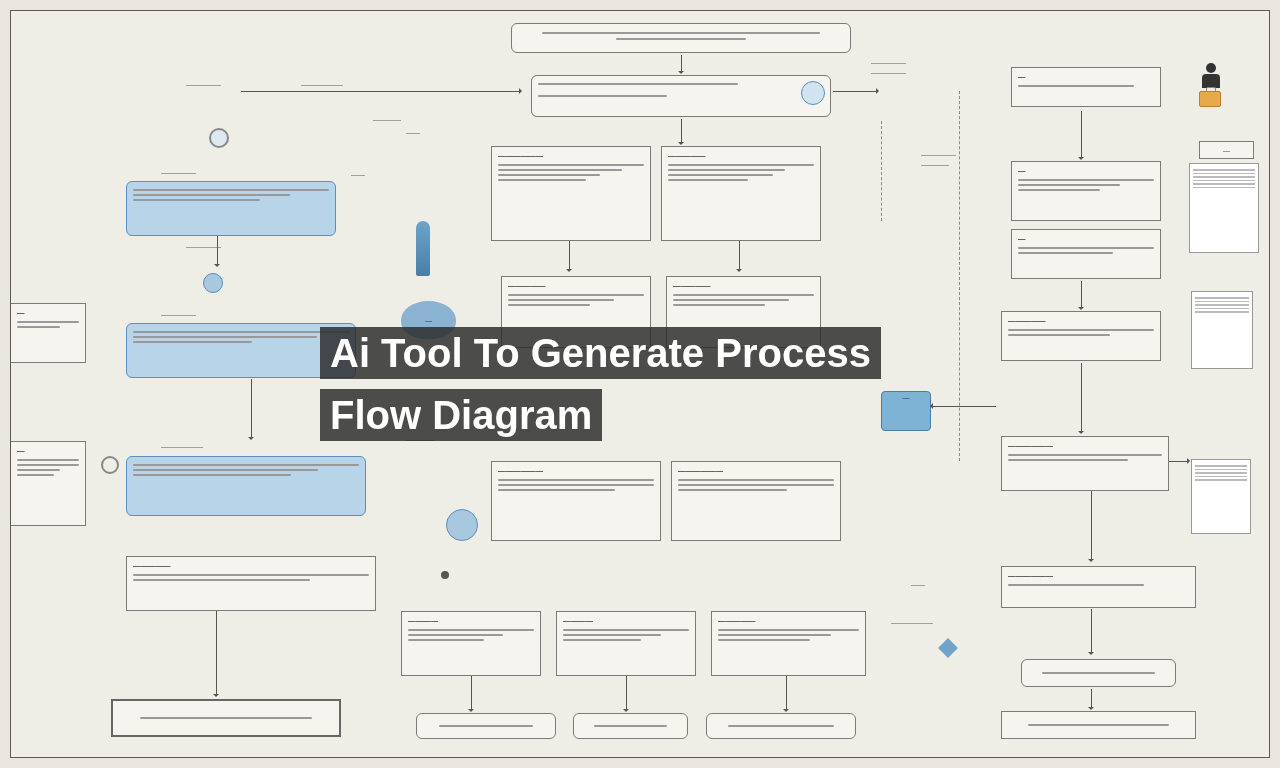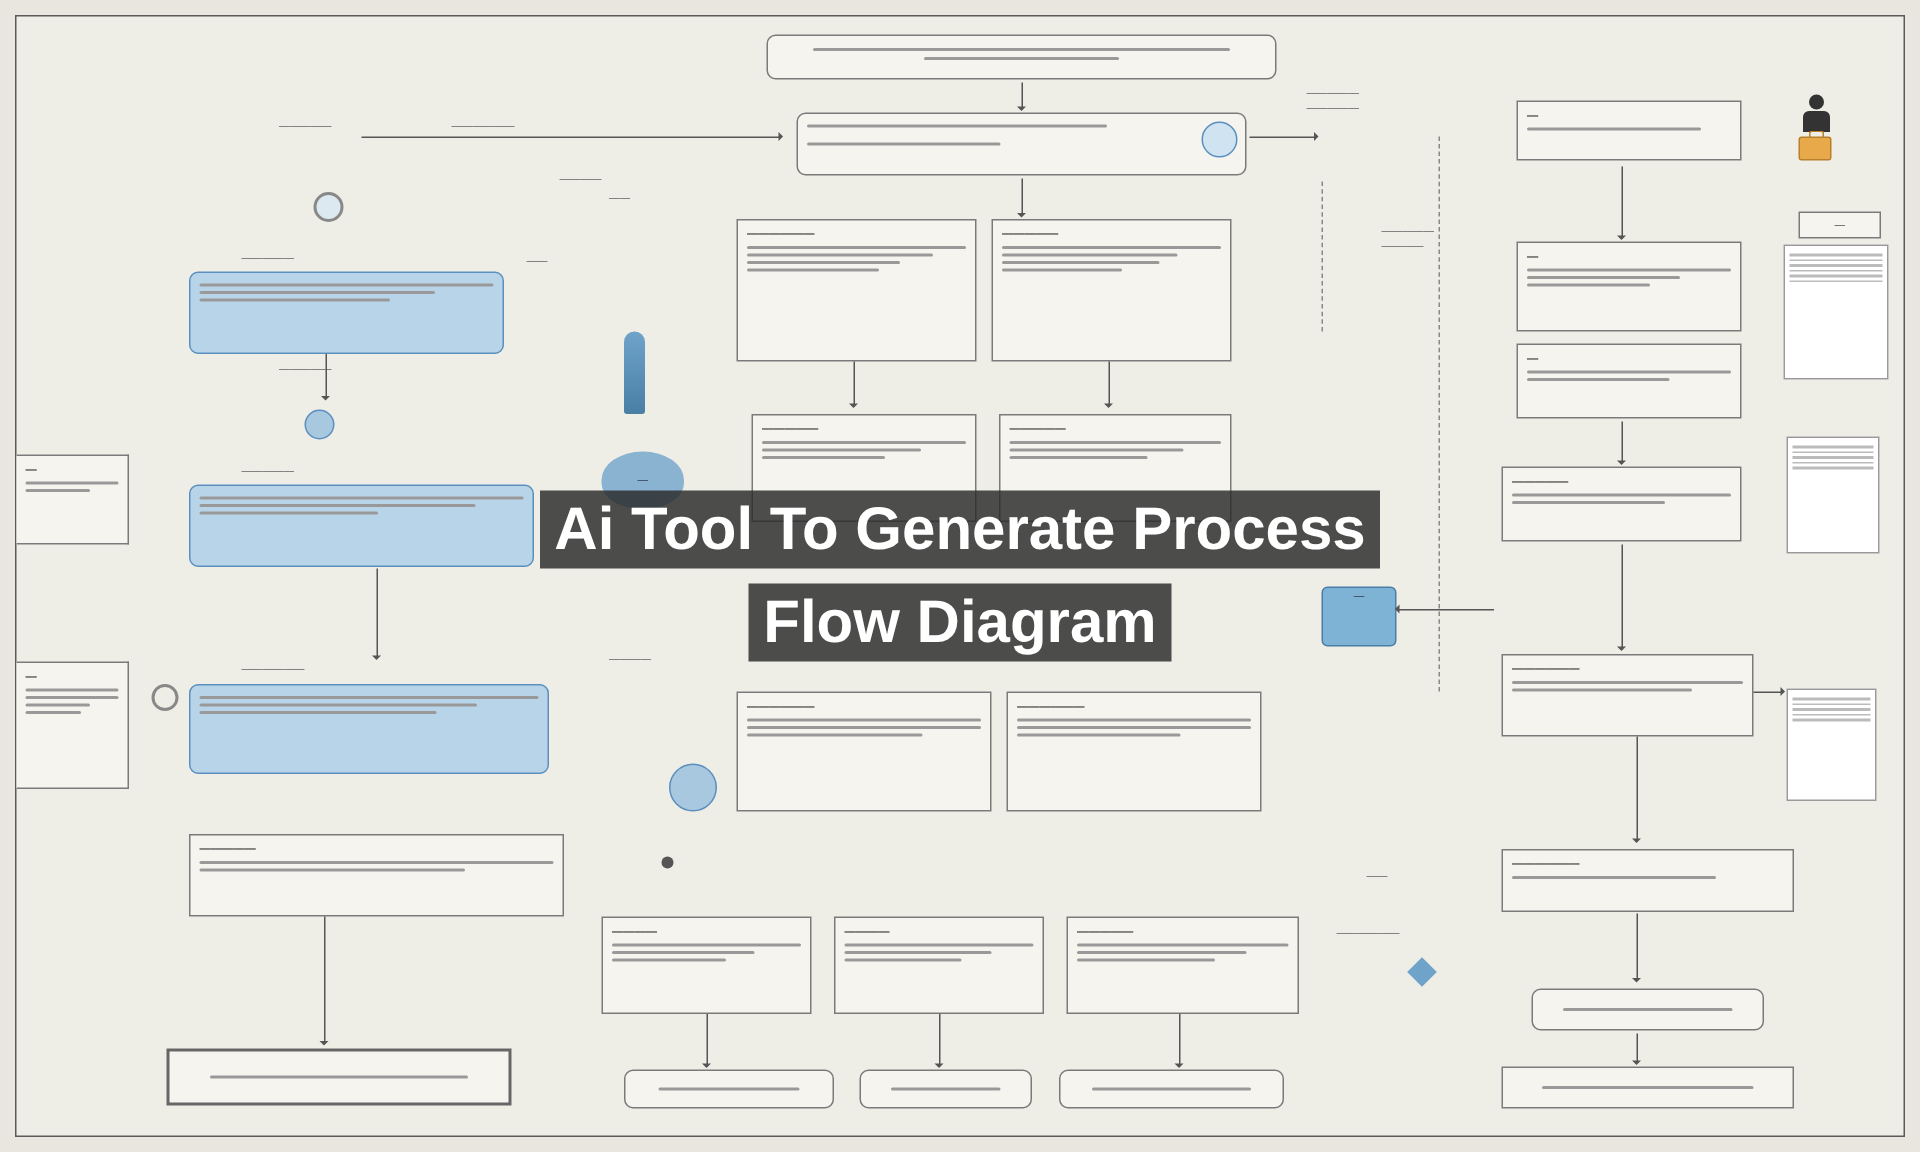--- a/index.html
+++ b/index.html
@@ -110,21 +110,20 @@
   }
   .label {
     position: absolute;
     font-size: 7px;
     color: #555;
   }
   .overlay {
     position: absolute;
     top: 50%; left: 50%;
     transform: translate(-50%, -50%);
-    text-align: center;
     z-index: 100;
   }
   .overlay span {
     background: rgba(40,40,40,0.82);
     color: #fff;
     font-size: 40px;
     font-weight: bold;
     padding: 4px 10px;
     line-height: 1.55;
     -webkit-box-decoration-break: clone;

